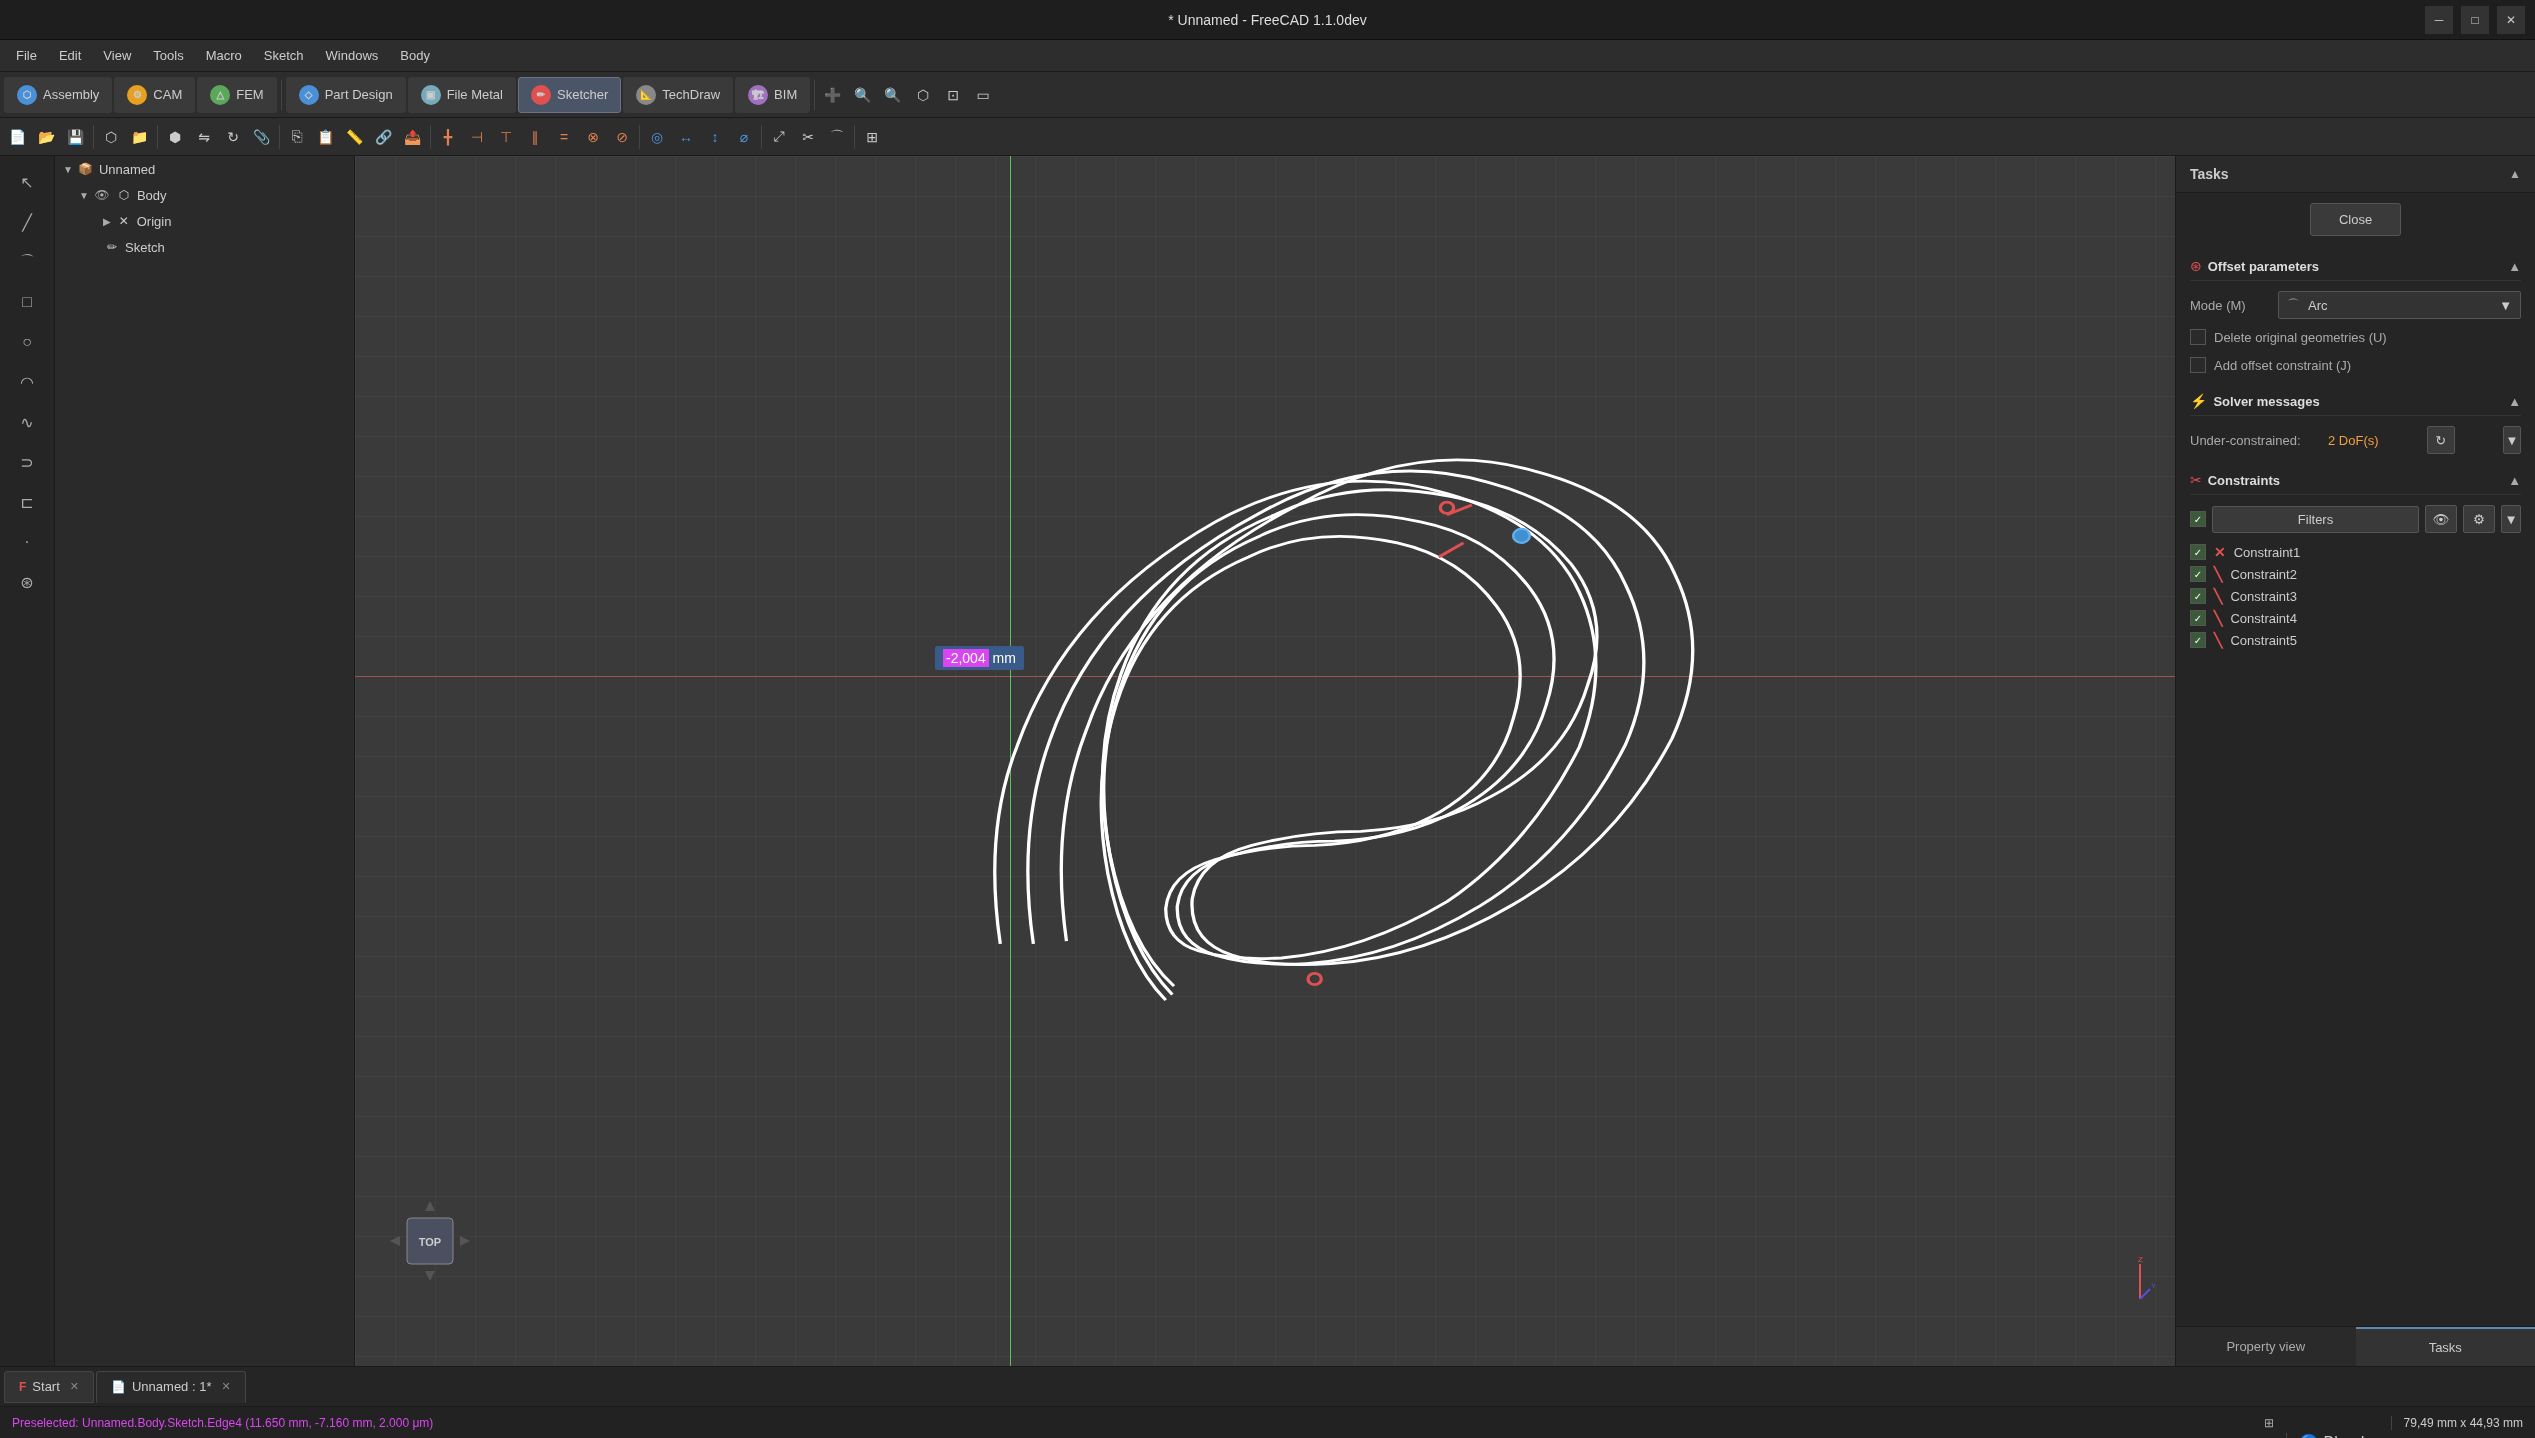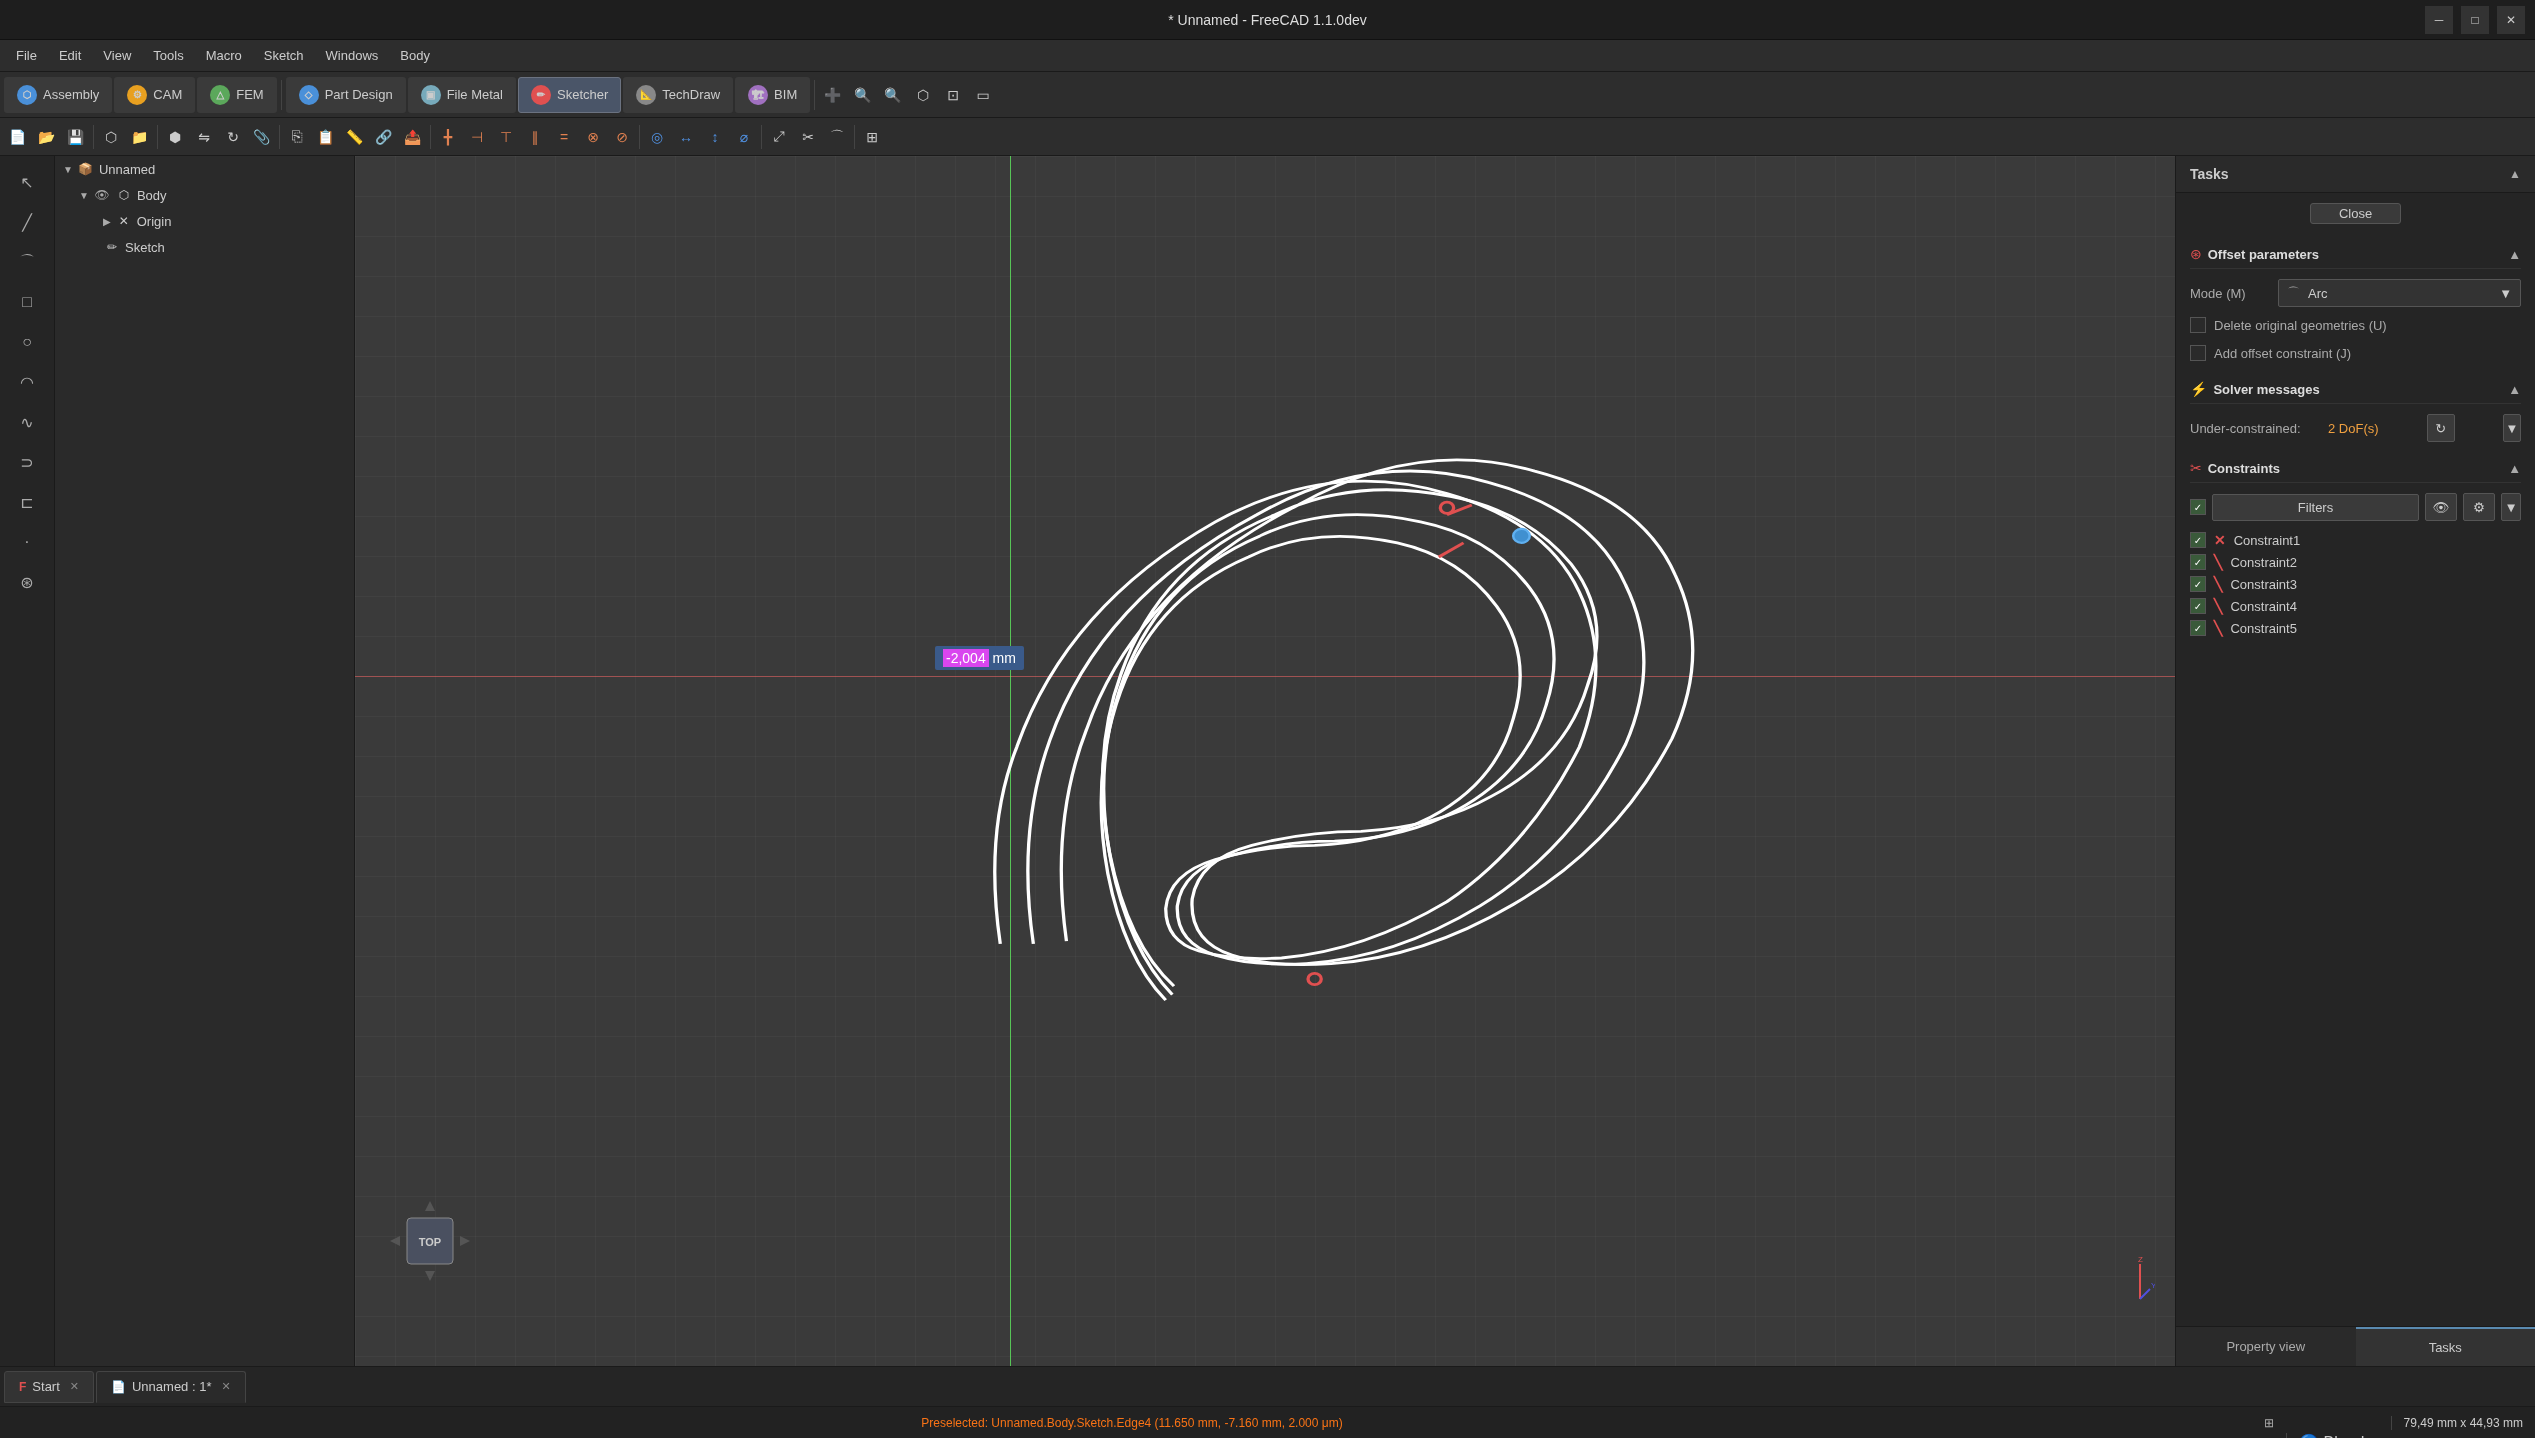--- a/index.html
+++ b/index.html
@@ -70,21 +70,21 @@
 
     
     #right-panel { width: 360px; background: #252525; border-left: 1px solid #1a1a1a; display: flex; flex-direction: column; overflow: hidden; }
     #tasks-header { background: #2a2a2a; padding: 10px 14px; display: flex; justify-content: space-between; align-items: center; border-bottom: 1px solid #1a1a1a; }
     .tasks-title { font-weight: bold; color: #ccc; font-size: 14px; }
     .collapse-btn { background: none; border: none; color: #aaa; cursor: pointer; font-size: 12px; }
 
     #tasks-content { flex: 1; overflow-y: auto; padding: 10px 14px; }
 
     .close-btn-area { display: flex; justify-content: center; margin-bottom: 16px; }
-    .close-btn { background: #3a3a3a; border: 1px solid #555; color: #ccc; padding: 2px 28px; cursor: pointer; font-size: 13px; border-radius: 3px; }
+    .close-btn { background: #3a3a3a; border: 1px solid #555; color: #ccc; padding: 8px 28px; cursor: pointer; font-size: 13px; border-radius: 3px; }
 
     .section-header { display: flex; align-items: center; gap: 6px; margin-bottom: 10px; padding: 6px 0; border-bottom: 1px solid #333; cursor: pointer; }
     .section-header .section-icon { color: #e05050; font-size: 14px; }
     .section-header .section-title { color: #ddd; font-weight: bold; font-size: 13px; }
     .section-header .section-collapse { margin-left: auto; color: #aaa; }
 
     .param-row { display: flex; align-items: center; margin-bottom: 8px; gap: 8px; }
     .param-label { color: #aaa; font-size: 13px; min-width: 80px; }
     .param-value-area { flex: 1; display: flex; align-items: center; gap: 4px; }
     .param-dropdown { background: #333; border: 1px solid #555; color: #ccc; padding: 4px 8px; font-size: 13px; border-radius: 2px; display: flex; align-items: center; gap: 4px; flex: 1; cursor: pointer; }
@@ -114,21 +114,21 @@
     .constraint-name { color: #ccc; font-size: 13px; }
 
     
     #bottom-tabs { height: 40px; background: #252525; border-top: 1px solid #1a1a1a; display: flex; align-items: center; padding: 0 4px; gap: 2px; }
     .tab-item { height: 32px; padding: 0 14px; background: #333; border: 1px solid #444; color: #ccc; cursor: pointer; display: flex; align-items: center; gap: 6px; font-size: 13px; border-radius: 3px 3px 0 0; }
     .tab-item.active { background: #2a2a2a; border-bottom-color: #2a2a2a; }
     .tab-close { color: #888; font-size: 11px; margin-left: 4px; cursor: pointer; }
 
     
     #status-bar { height: 32px; background: #222; border-top: 1px solid #1a1a1a; display: flex; align-items: center; padding: 0 12px; gap: 12px; }
-    #status-bar .status-text { color: #f97316; font-size: 12px; flex: 1; text-align: center; }
+    #status-bar .status-text { color: #d946ef; font-size: 12px; flex: 1; }
     #status-bar .status-right { display: flex; align-items: center; gap: 12px; }
     .status-item { color: #aaa; font-size: 12px; display: flex; align-items: center; gap: 4px; }
     .status-blender { color: #ccc; font-size: 16px; border-left: 1px solid #444; padding-left: 12px; margin-top: 40px; }
     .status-dims { color: #ccc; font-size: 12px; border-left: 1px solid #444; padding-left: 12px; }
 
     
     #right-panel-tabs { height: 40px; background: #252525; border-top: 1px solid #1a1a1a; display: flex; align-items: center; }
     .rp-tab { flex: 1; height: 100%; display: flex; align-items: center; justify-content: center; gap: 6px; background: #2a2a2a; border: none; color: #aaa; cursor: pointer; font-size: 13px; }
     .rp-tab.active { background: #333; color: #ccc; border-top: 2px solid #5a8ab0; }
 

